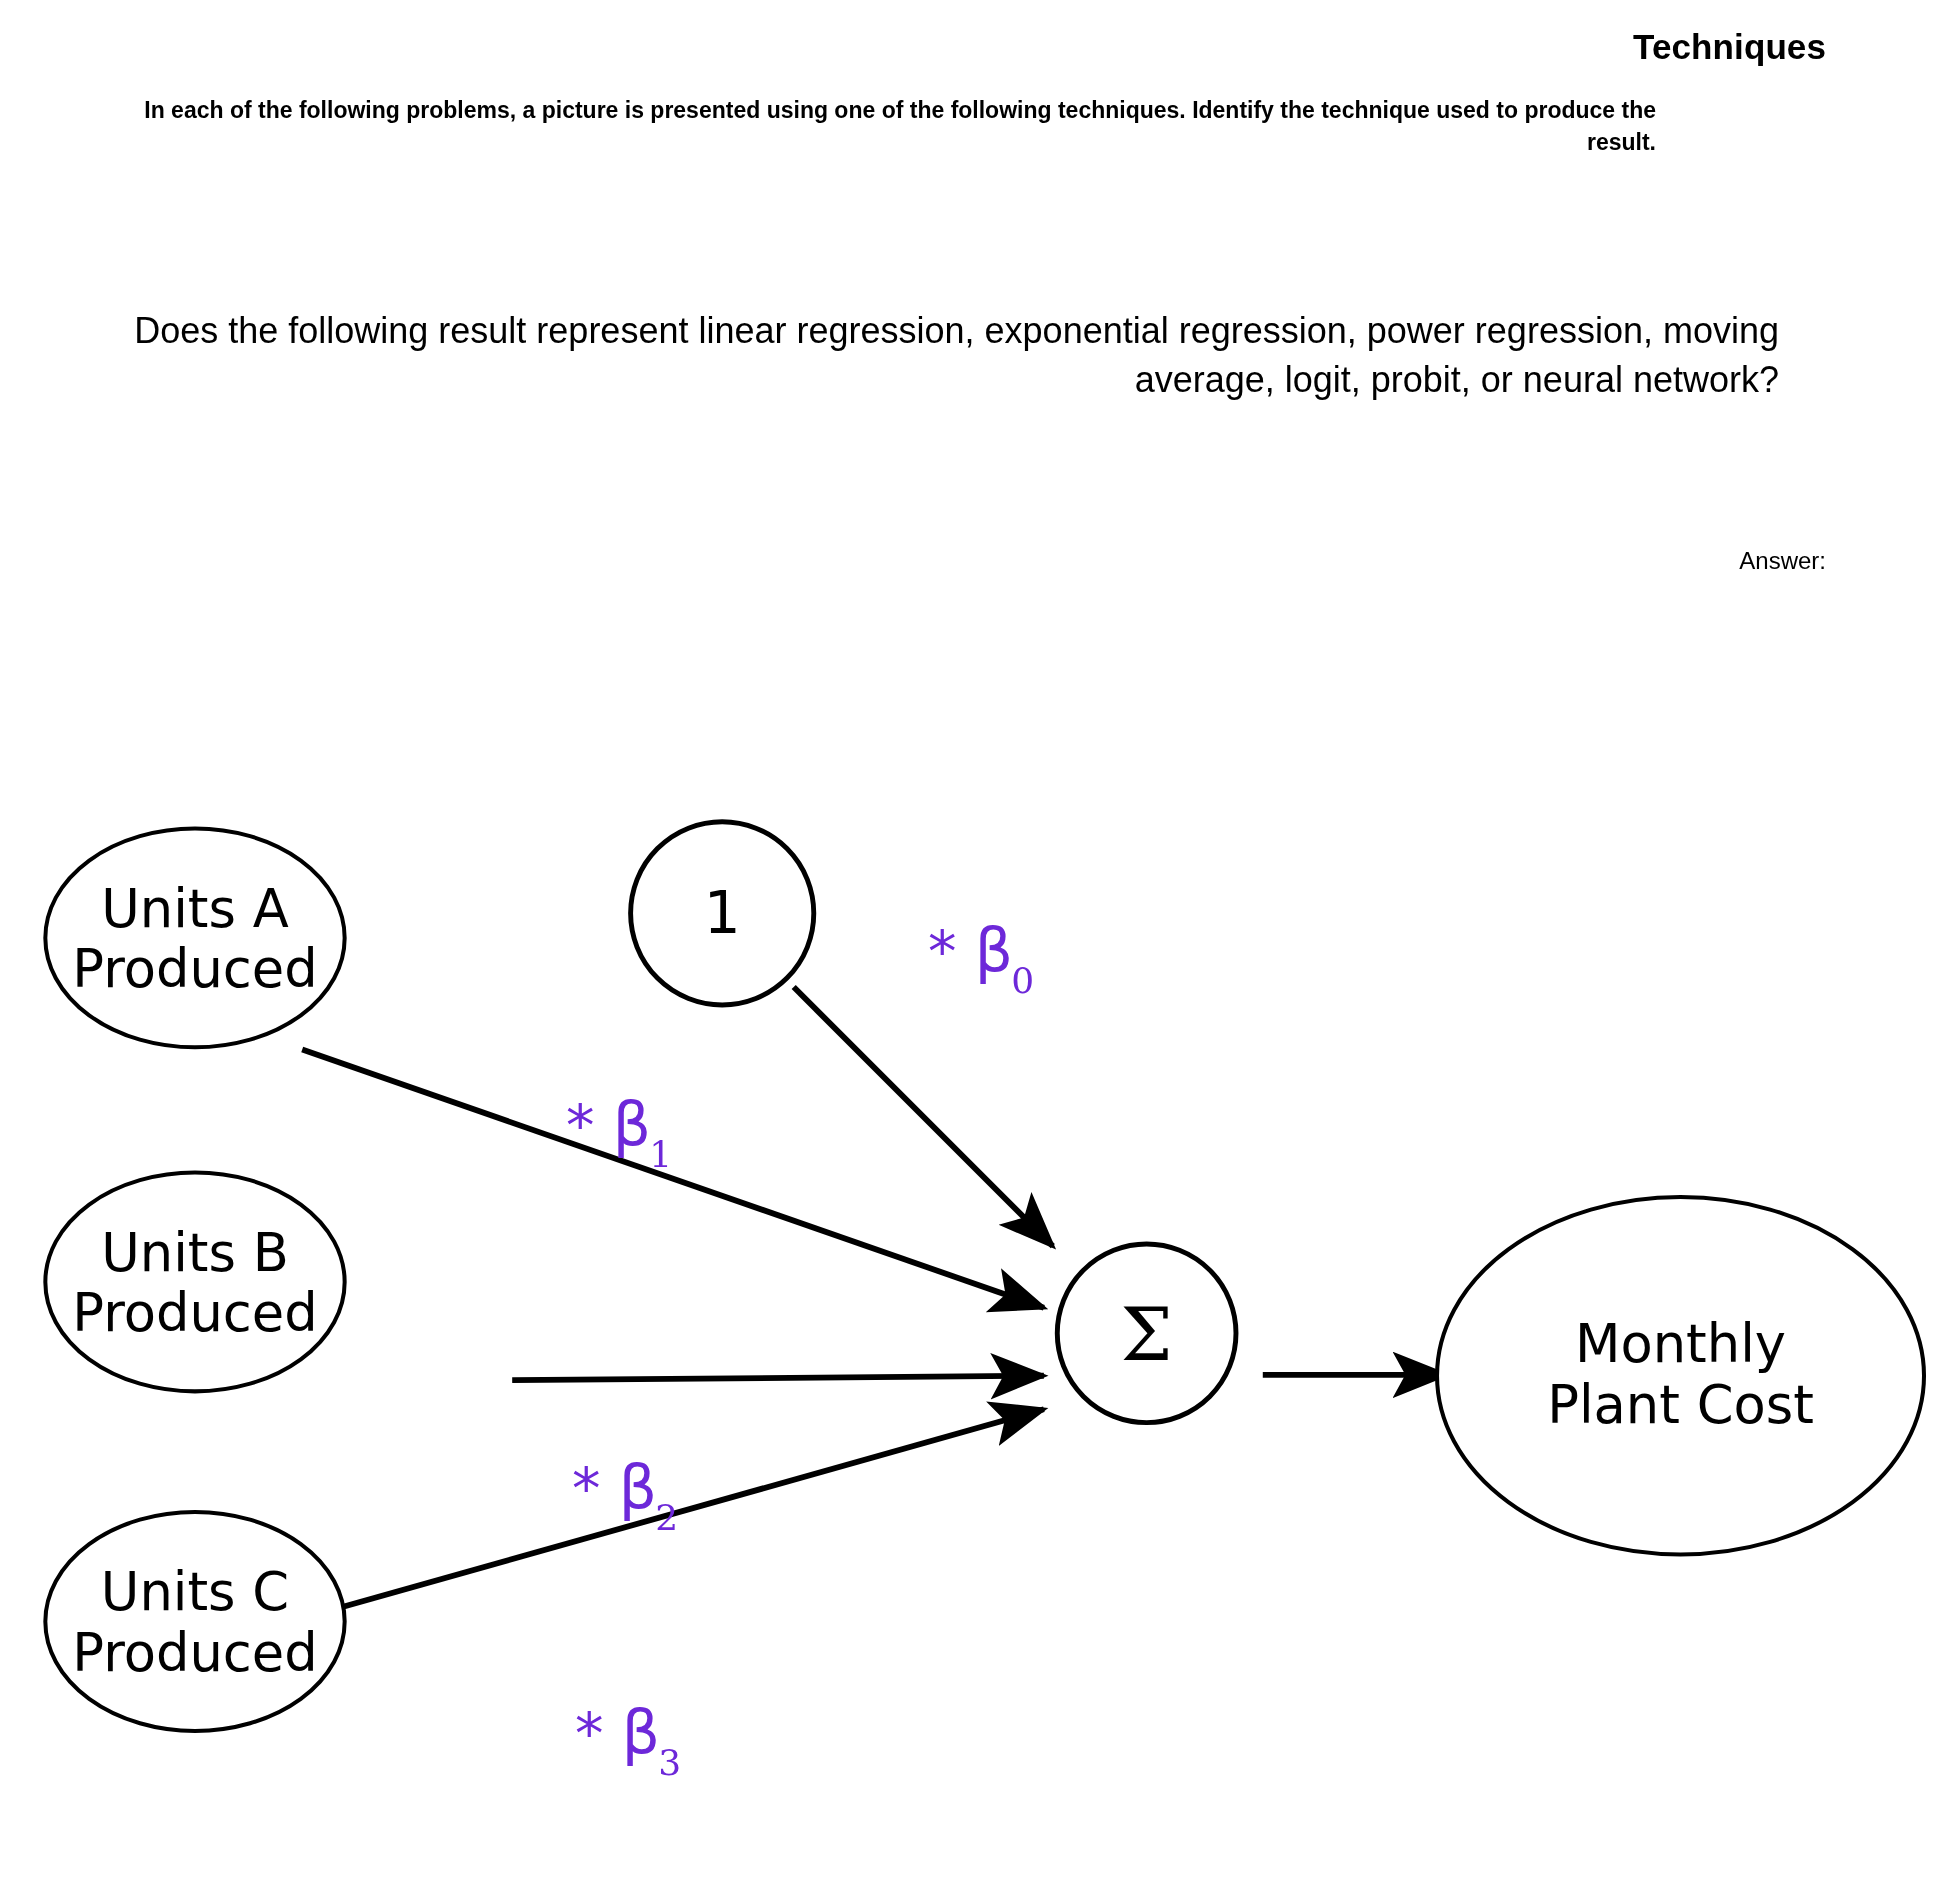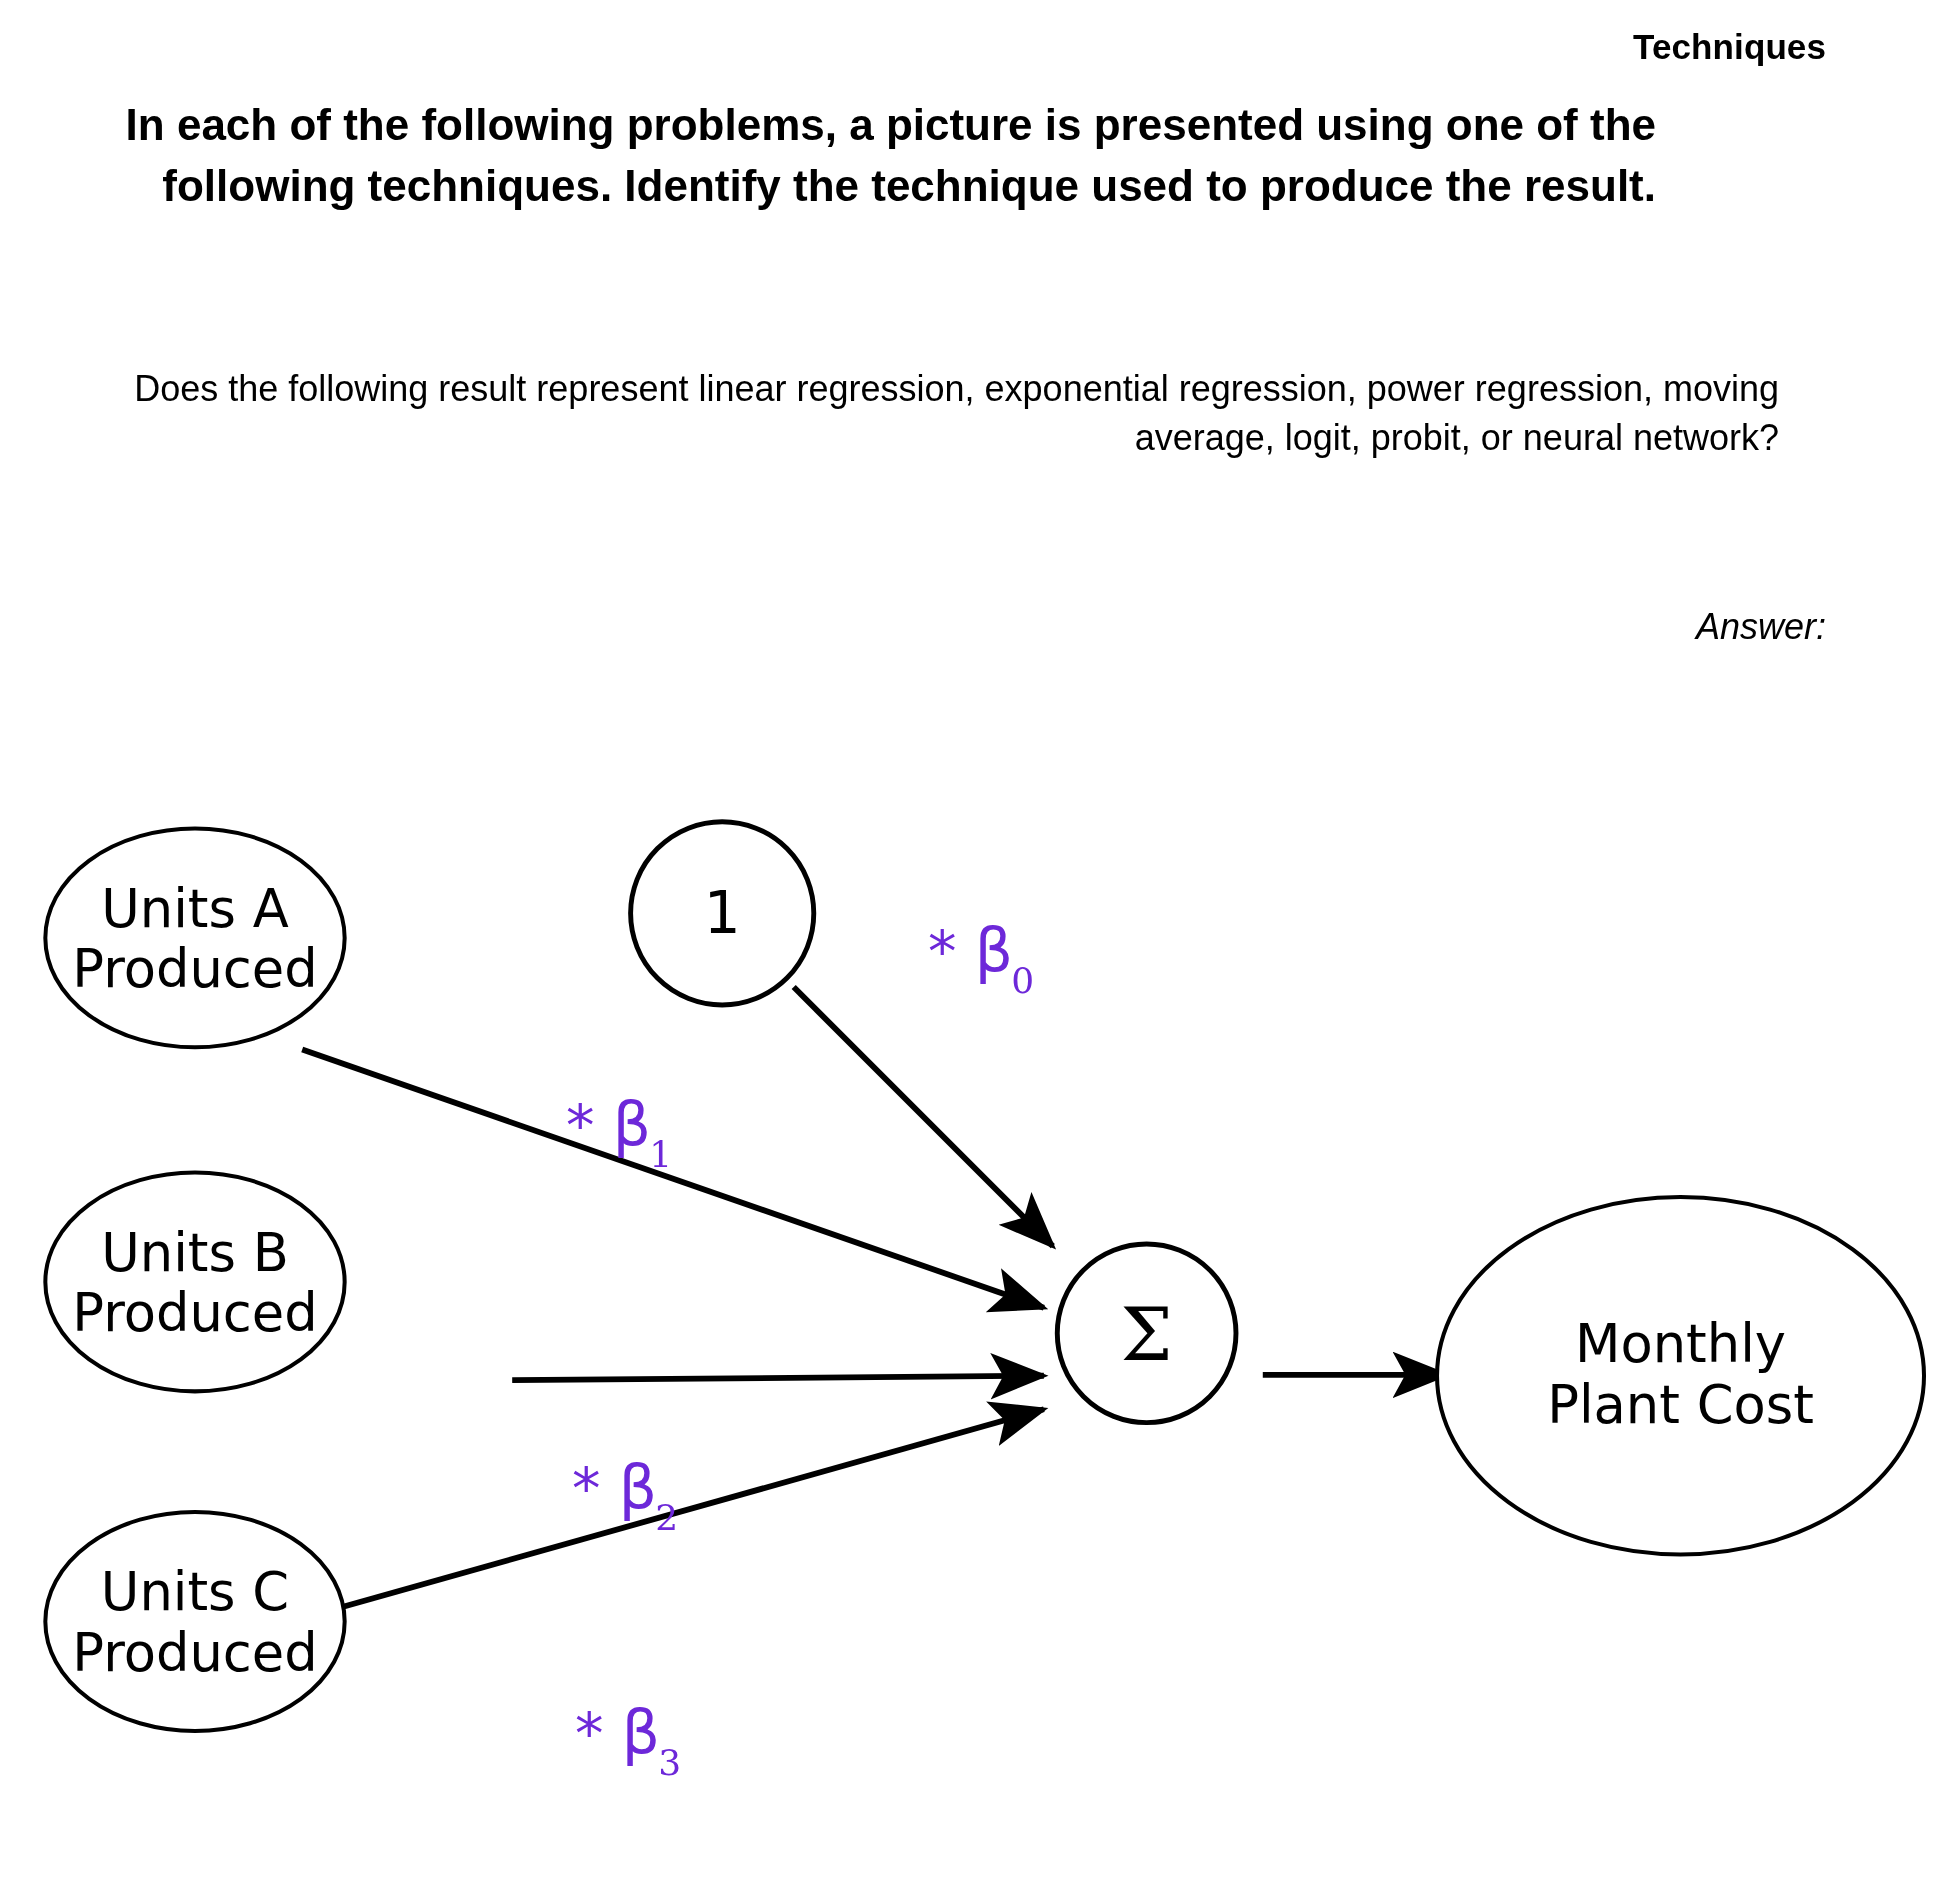--- a/index.html
+++ b/index.html
@@ -26,39 +26,38 @@
     text-align: right;
   }
   .heading {
     font-size: 35px;
     font-weight: bold;
     line-height: 1.15;
     margin: 0 0 28px 0;
     letter-spacing: 0.1px;
   }
   .instruction {
-    font-size: 44px;
+    font-size: 23px;
     font-weight: bold;
     line-height: 1.38;
     margin: 0;
     max-width: 1573px;
   }
   .question {
     font-size: 36px;
     font-weight: normal;
     line-height: 1.38;
     margin: 147px 0 0 16px;
     max-width: 1680px;
   }
   .answer {
-    font-size: 36px;
+    font-size: 24px;
     font-weight: normal;
     line-height: 1.38;
     margin: 139px 0 0 0;
-    font-style: italic;
   }
 
   
   .diagram-wrap {
     position: absolute;
     left: 16px;
     top: 786px;
     width: 1936px;
     height: 1108px;
   }

